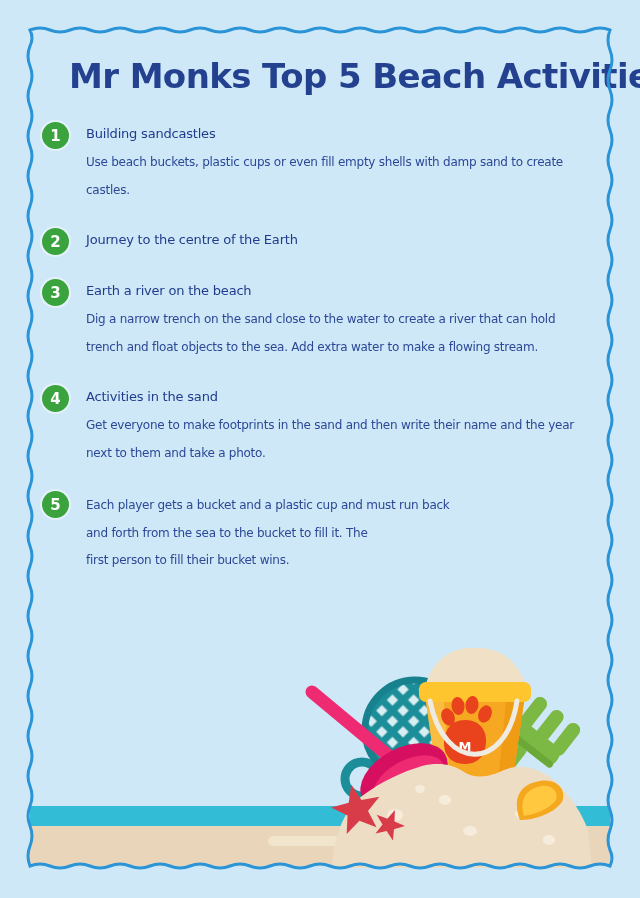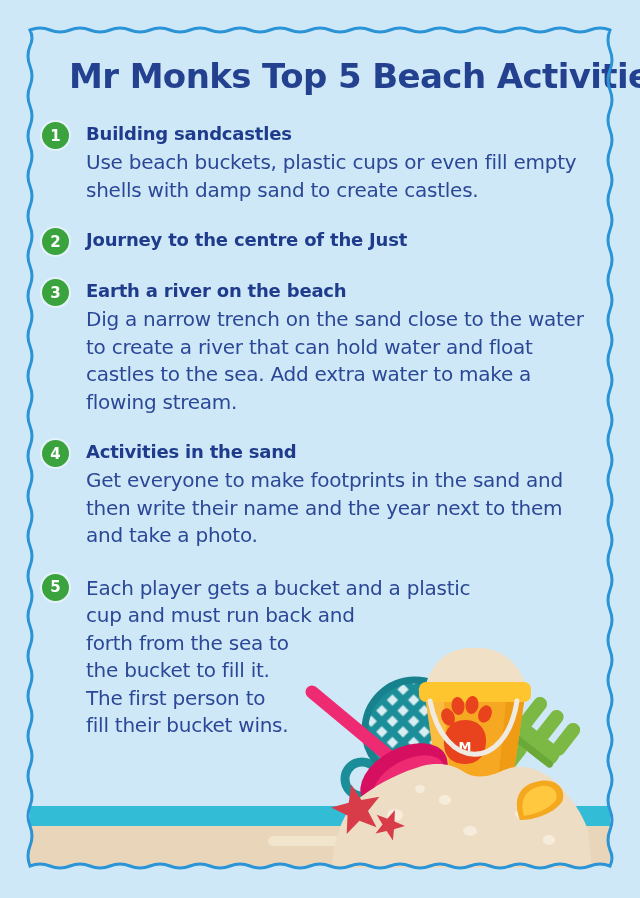--- a/index.html
+++ b/index.html
@@ -19,25 +19,25 @@
   .activities{list-style:none;margin:0;padding:0;}
   .item{display:flex;gap:17px;margin-bottom:25px;}
   .badge{
     flex:0 0 auto;width:27px;height:27px;border-radius:50%;
     background:#3ba33d;color:#ffffff;font-weight:bold;font-size:15px;
     display:flex;align-items:center;justify-content:center;margin-top:-1px;
     box-shadow:0 0 0 2px rgba(255,255,255,0.45);
   }
   .txt{width:508px;}
   .item-heading{
-    font-size:18px;font-weight:bold;color:#1f3c8c;
+    font-size:13px;font-weight:normal;color:#1f3c8c;
     letter-spacing:-0.2px;margin:0 0 4px 0;line-height:22px;
   }
   .item-body{
-    font-size:20px;color:#2b4896;line-height:27.5px;
+    font-size:12px;color:#2b4896;line-height:27.5px;
     letter-spacing:-0.25px;margin:0;
   }
   .wrap-spacer{
     float:right;width:310px;height:114px;
     shape-outside:polygon(100% 0%, 4% 76%, 0% 100%, 100% 100%);
     shape-margin:8px;
   }
 </style>
 </head>
 <body>
@@ -121,29 +121,29 @@
         <span class="badge">1</span>
         <div class="txt">
           <h2 class="item-heading">Building sandcastles</h2>
           <p class="item-body">Use beach buckets, plastic cups or even fill empty shells with damp sand to create castles.</p>
         </div>
       </li>
 
       <li class="item">
         <span class="badge">2</span>
         <div class="txt">
-          <h2 class="item-heading">Journey to the centre of the Just</h2>
+          <h2 class="item-heading">Journey to the centre of the Earth</h2>
         </div>
       </li>
 
       <li class="item">
         <span class="badge">3</span>
         <div class="txt">
           <h2 class="item-heading">Earth a river on the beach</h2>
-          <p class="item-body">Dig a narrow trench on the sand close to the water to create a river that can hold water and float castles to the sea. Add extra water to make a flowing stream.</p>
+          <p class="item-body">Dig a narrow trench on the sand close to the water to create a river that can hold trench and float objects to the sea. Add extra water to make a flowing stream.</p>
         </div>
       </li>
 
       <li class="item">
         <span class="badge">4</span>
         <div class="txt">
           <h2 class="item-heading">Activities in the sand</h2>
           <p class="item-body">Get everyone to make footprints in the sand and then write their name and the year next to them and take a photo.</p>
         </div>
       </li>

